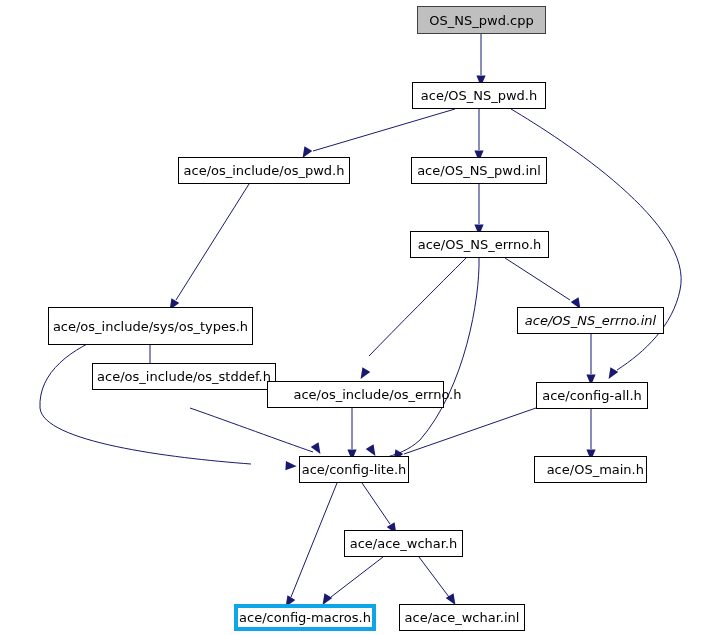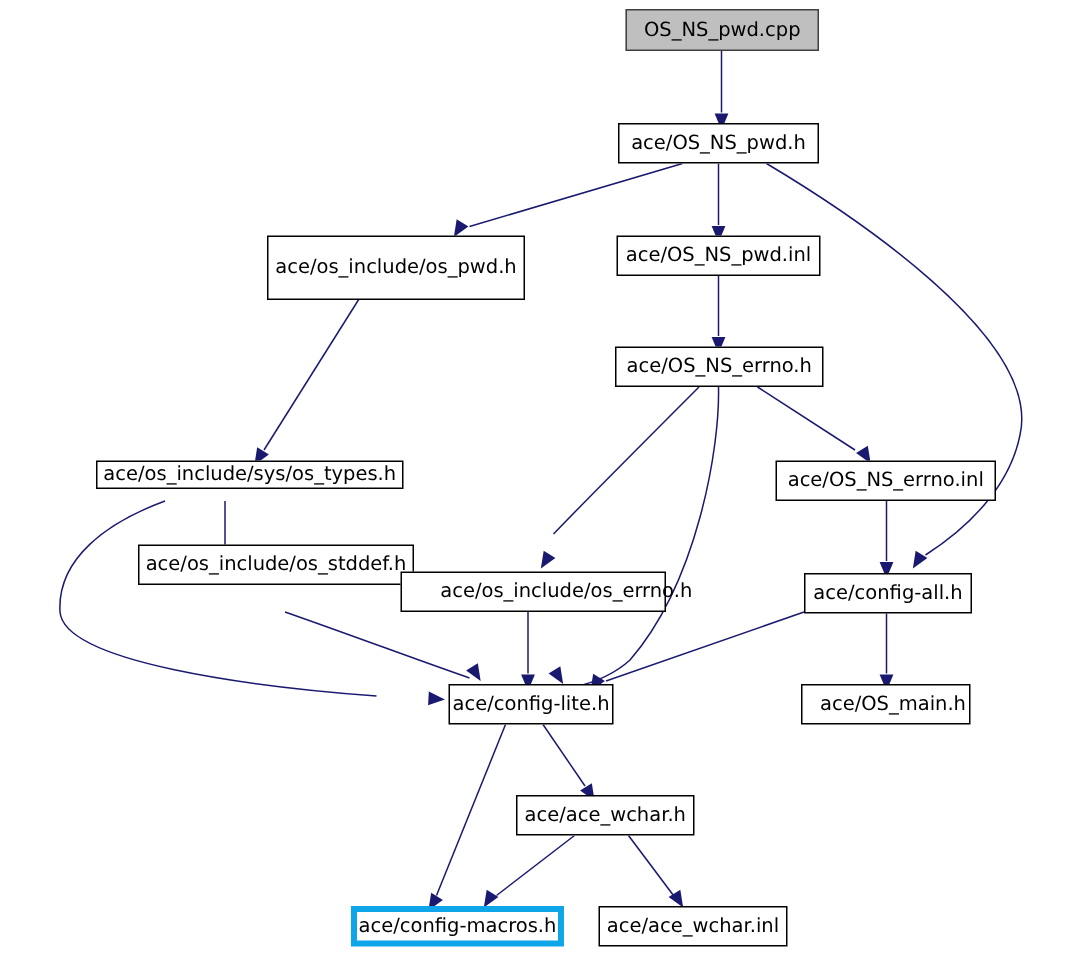--- a/index.html
+++ b/index.html
@@ -102,33 +102,33 @@
       </g>
   </svg>
 
   <div id="node-layer">
       <div class="node root" style="left: 417px; top: 6px; width: 129px; height: 28px;">
         <span class="node-label">OS_NS_pwd.cpp</span>
       </div>
       <div class="node" style="left: 412px; top: 82px; width: 134px; height: 27px;">
         <span class="node-label">ace/OS_NS_pwd.h</span>
       </div>
-      <div class="node" style="left: 178px; top: 157px; width: 172px; height: 43px;">
+      <div class="node" style="left: 178px; top: 157px; width: 172px; height: 27px;">
         <span class="node-label">ace/os_include/os_pwd.h</span>
       </div>
       <div class="node" style="left: 411px; top: 157px; width: 136px; height: 27px;">
         <span class="node-label">ace/OS_NS_pwd.inl</span>
       </div>
       <div class="node" style="left: 410px; top: 231px; width: 139px; height: 27px;">
         <span class="node-label">ace/OS_NS_errno.h</span>
       </div>
-      <div class="node" style="left: 48px; top: 307px; width: 205px; height: 19px; margin-left: 16px;">
+      <div class="node" style="left: 48px; top: 307px; width: 205px; height: 38px;">
         <span class="node-label">ace/os_include/sys/os_types.h</span>
       </div>
-      <div class="node" style="left: 517px; top: 307px; width: 147px; height: 27px;">
+      <div class="node" style="left: 517px; top: 307px; width: 147px; height: 27px; font-style: italic;">
         <span class="node-label">ace/OS_NS_errno.inl</span>
       </div>
       <div class="node" style="left: 57px; top: 363px; width: 184px; height: 27px; margin-left: 35px;">
         <span class="node-label">ace/os_include/os_stddef.h</span>
       </div>
       <div class="node" style="left: 267px; top: 381px; width: 177px; height: 27px; padding-left: 44px;">
         <span class="node-label">ace/os_include/os_errno.h</span>
       </div>
       <div class="node" style="left: 536px; top: 382px; width: 112px; height: 27px; align-items: center;">
         <span class="node-label">ace/config-all.h</span>

